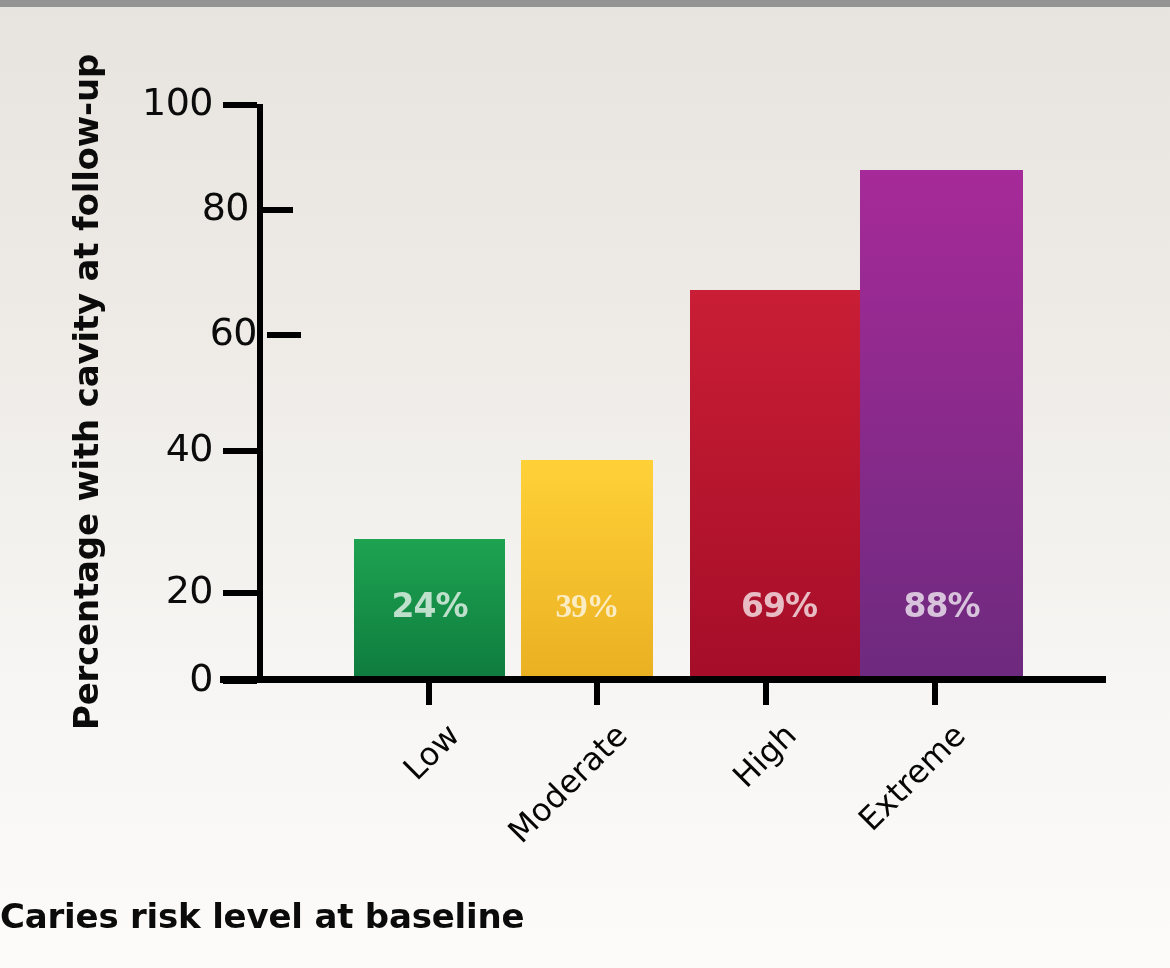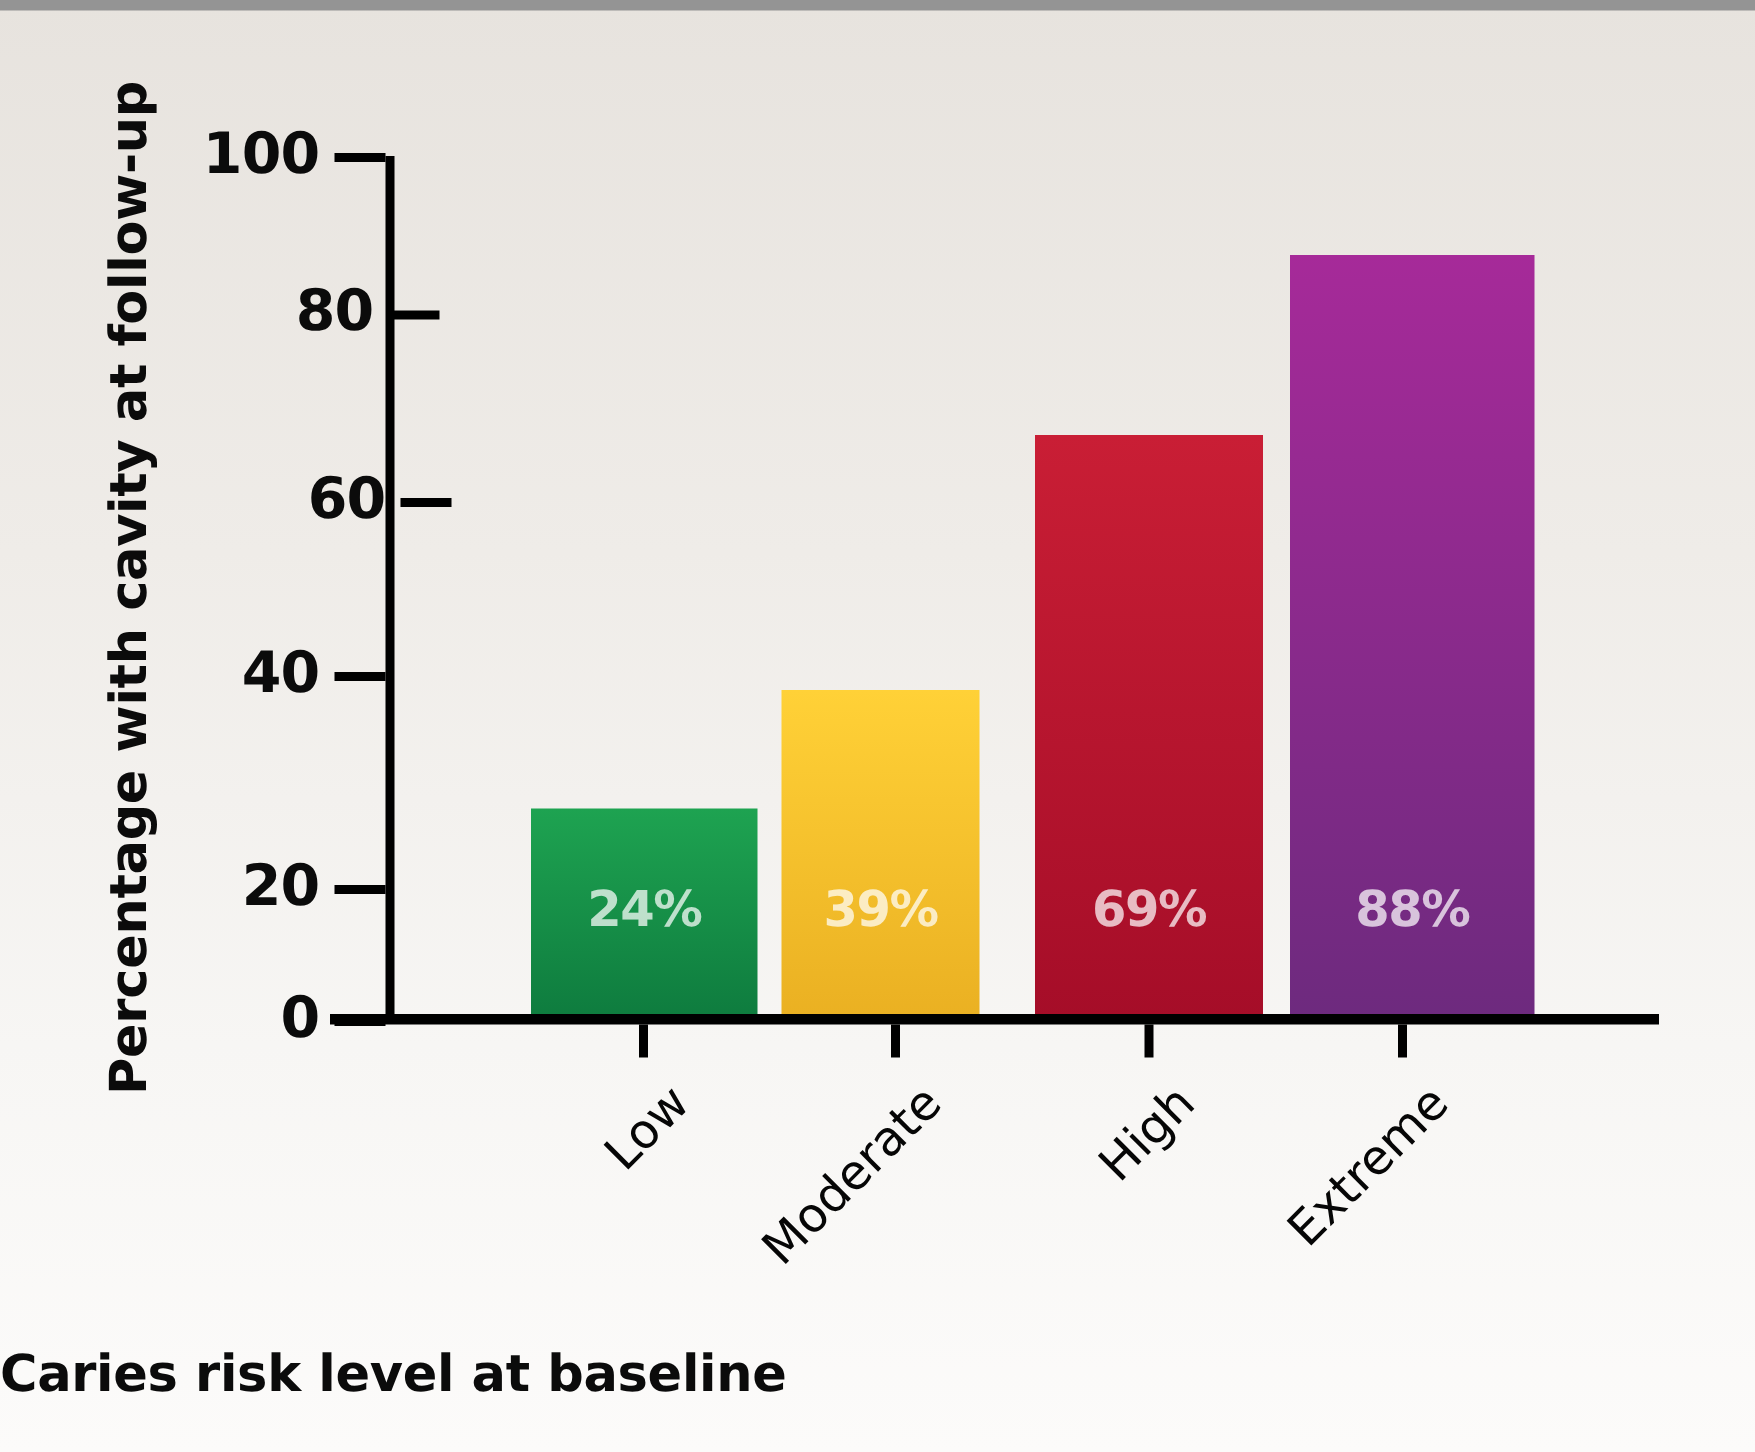--- a/index.html
+++ b/index.html
@@ -68,21 +68,21 @@
     position: absolute;
     left: 0;
     width: 257px;
     height: 6px;
   }
   .y-tick-label {
     position: absolute;
     right: 44px;
     top: -22px;
     font-size: 38px;
-    font-weight: bold;
+    font-weight: normal;
     color: #0b0b0b;
     letter-spacing: -0.5px;
     white-space: nowrap;
     line-height: 44px;
   }
 
   .x-tick {
     position: absolute;
     top: 683px;
     width: 6px;
@@ -181,25 +181,25 @@
     </div>
     <div class="y-tick-wrap" style="top:102px;">
       <div class="y-tick"></div>
       <div class="y-tick-label">100</div>
     </div>
 
     <div class="bar" style="left:354px; width:151px; height:142px; background:linear-gradient(to bottom, #1ea351 0%, #0e7b3e 100%);">
       <div class="bar-value">24%</div>
     </div>
 
-    <div class="bar" style="left:521px; width:132px; height:221px; background:linear-gradient(to bottom, #ffd137 0%, #eab022 100%);">
+    <div class="bar" style="left:521px; width:132px; height:221px; background:linear-gradient(to bottom, #ffd137 0%, #eab022 100%);font-family:Liberation Serif, serif;">
       <div class="bar-value">39%</div>
     </div>
 
-    <div class="bar" style="left:690px; width:152px; height:391px; background:linear-gradient(to bottom, #c91e35 0%, #a50d28 100%);">
+    <div class="bar" style="left:690px; width:152px; height:391px; background:linear-gradient(to bottom, #c91e35 0%, #a50d28 100%);padding-left:26px;">
       <div class="bar-value">69%</div>
     </div>
 
     <div class="bar" style="left:860px; width:151px; height:511px; background:linear-gradient(to bottom, #a62a99 0%, #6d2a7e 100%);padding-left:12px;">
       <div class="bar-value">88%</div>
     </div>
 
     <div class="x-axis-line"></div>
 
     <div class="x-tick" style="left:426px;"></div>

